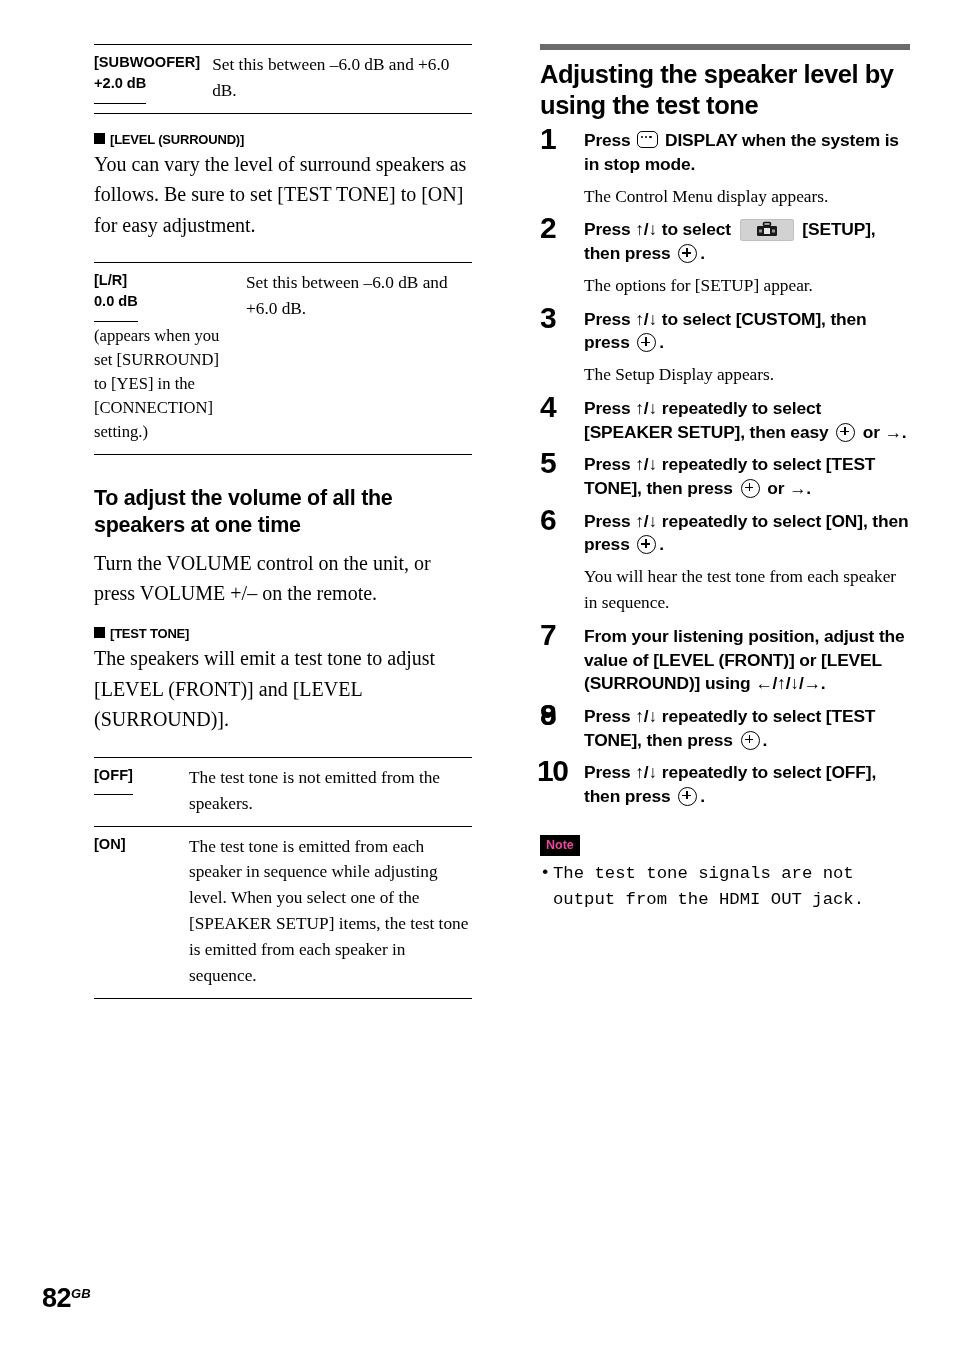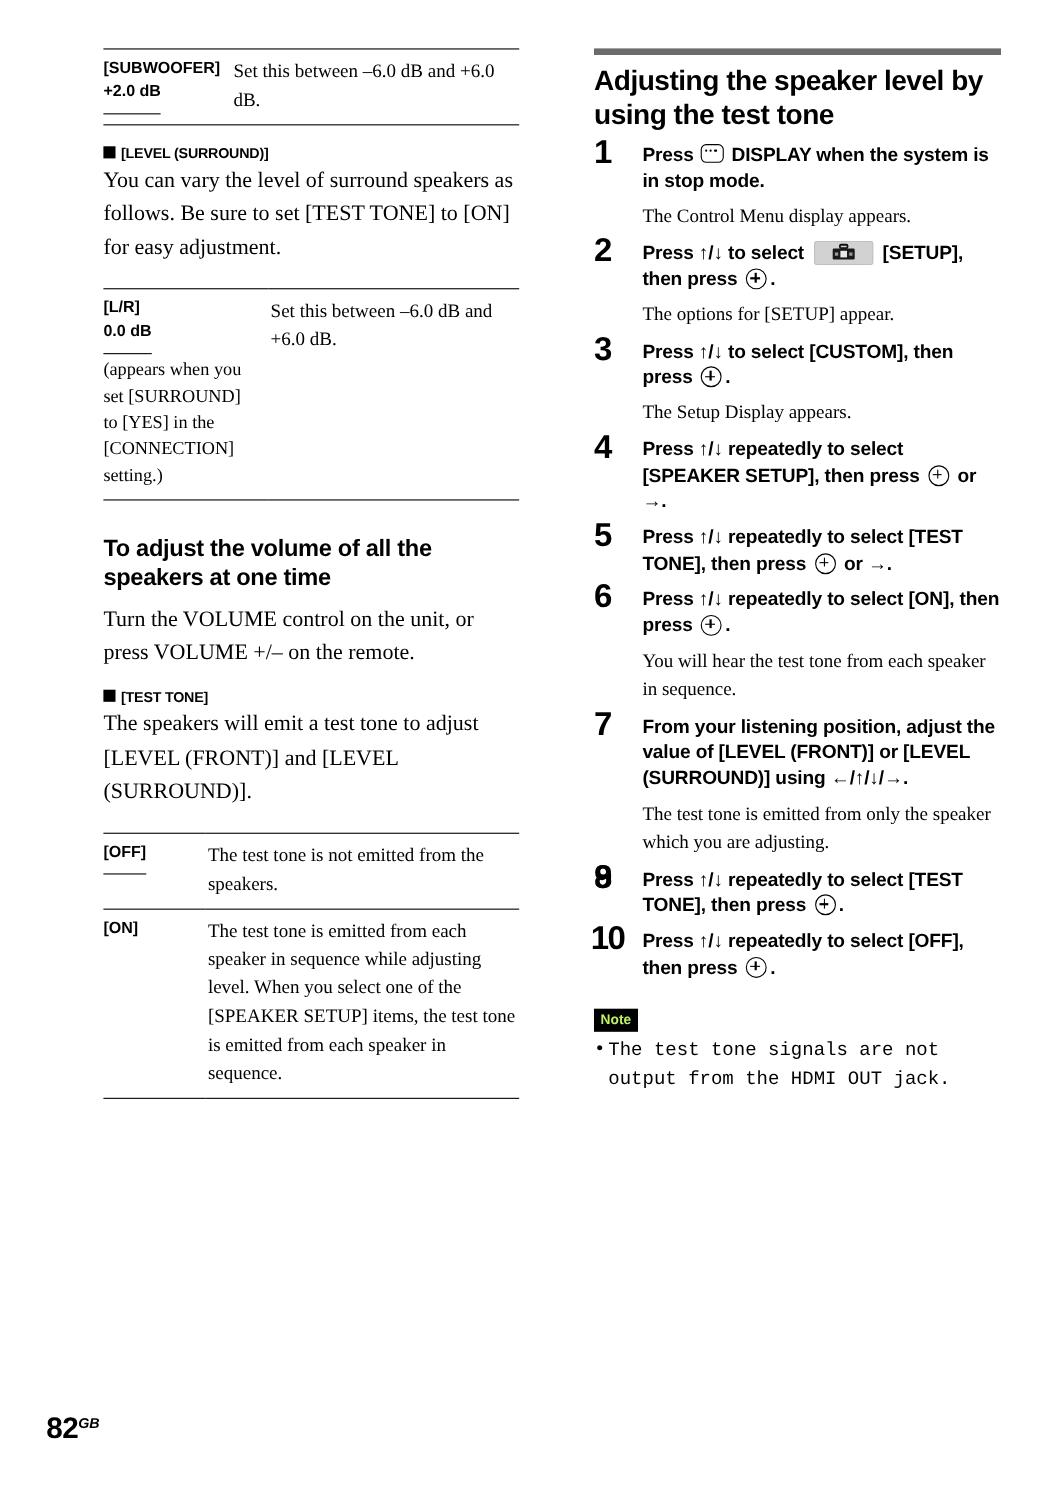--- a/index.html
+++ b/index.html
@@ -225,21 +225,21 @@
     margin: 0 4px;
     box-shadow: inset 0 0 0 1px #c0c0c0;
   }
   .ico-setup svg { position: absolute; left: 16px; top: 2px; }
 
   
   .note-wrap { margin-top: 26px; }
   .note-badge {
     display: inline-block;
     background: #000;
-    color: #bef264;
+    color: #ec4899;
     font-family: "Liberation Sans", sans-serif;
     font-weight: bold;
     font-size: 12.5px;
     line-height: 1;
     padding: 4px 6px 4.5px 6px;
   }
   .note-list {
     font-family: "Liberation Serif", serif;
     font-size: 17.3px;
     line-height: 1.5;
@@ -382,21 +382,21 @@
       <div class="step-head">
         <span>Press ↑/↓ to select [CUSTOM], then press</span>
         <span class="ico ico-enter"></span><span>.</span>
       </div>
       <div class="step-body">The Setup Display appears.</div>
     </div>
 
     <div class="step">
       <div class="step-num">4</div>
       <div class="step-head">
-        <span>Press ↑/↓ repeatedly to select [SPEAKER SETUP], then press</span>
+        <span>Press ↑/↓ repeatedly to select [SPEAKER SETUP], then easy</span>
         <span class="ico ico-enter"></span>
         <span>or →.</span>
       </div>
     </div>
 
     <div class="step">
       <div class="step-num">5</div>
       <div class="step-head">
         <span>Press ↑/↓ repeatedly to select [TEST TONE], then press</span>
         <span class="ico ico-enter"></span>
@@ -409,21 +409,20 @@
       <div class="step-head">
         <span>Press ↑/↓ repeatedly to select [ON], then press</span>
         <span class="ico ico-enter"></span><span>.</span>
       </div>
       <div class="step-body">You will hear the test tone from each speaker in sequence.</div>
     </div>
 
     <div class="step">
       <div class="step-num">7</div>
       <div class="step-head">From your listening position, adjust the value of [LEVEL (FRONT)] or [LEVEL (SURROUND)] using ←/↑/↓/→.</div>
-      <div class="step-body">The test tone is emitted from only the speaker which you are adjusting.</div>
     </div>
 
     <div class="step">
       <div class="step-num">8</div>
     </div>
 
     <div class="step">
       <div class="step-num">9</div>
       <div class="step-head">
         <span>Press ↑/↓ repeatedly to select [TEST TONE], then press</span>

